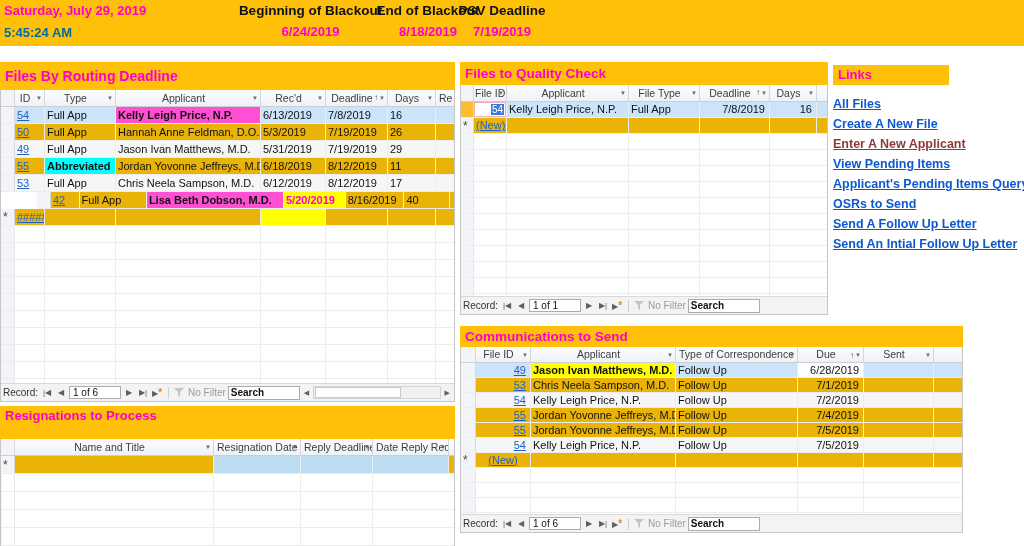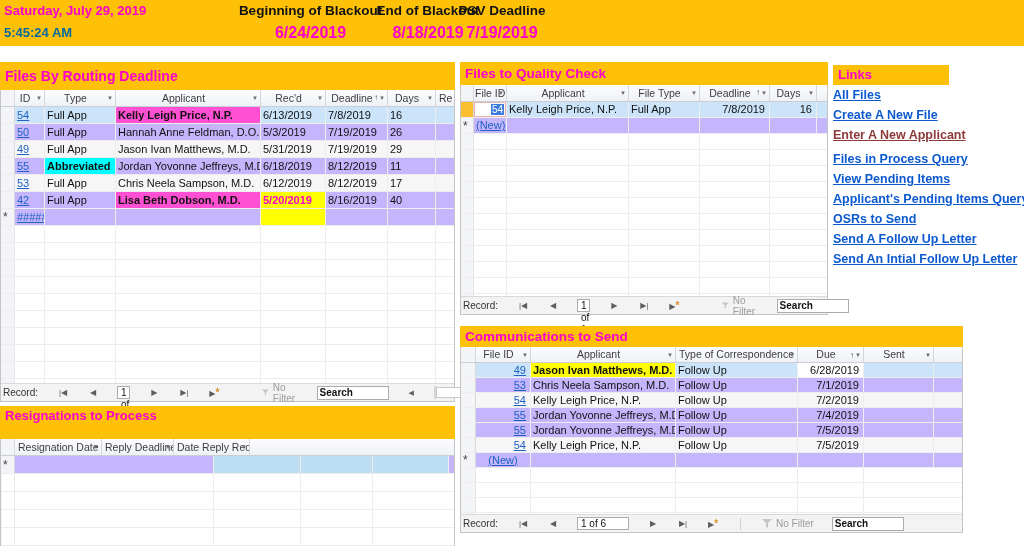--- a/index.html
+++ b/index.html
@@ -6,69 +6,69 @@
   html,body { width:1024px; height:546px; overflow:hidden; background:#fff;
     font-family:"Liberation Sans", sans-serif; }
   .abs { position:absolute; }
 
   
   #topbar { left:0; top:0; width:1024px; height:46px; background:#FFC108; }
   .hdr-date { position:absolute; left:4px; top:3px; color:#FF00CC; font-weight:bold; font-size:13px; }
   .hdr-time { position:absolute; left:4px; top:25px; color:#0369a1; font-weight:bold; font-size:13px; }
   .blk { position:absolute; top:3px; text-align:center; }
   .blk .lbl { color:#111; font-weight:bold; font-size:13.5px; white-space:nowrap; }
-  .blk .val { color:#FF00CC; font-weight:bold; font-size:16px; margin-top:6px; }
+  .blk .val { color:#FF00CC; font-weight:bold; font-size:13px; margin-top:6px; }
 
   
   .ptitle { background:#FFC108; color:#FF00CC; font-weight:bold; padding-left:5px; overflow:hidden; white-space:nowrap; }
 
   
   .sheet { background:#fff; border:1px solid #C5C5C5; border-top:none; position:relative; }
   .hrow, .drow { display:flex; align-items:stretch; }
   .hrow { background:linear-gradient(#FDFDFE,#EEF1F6); border-bottom:1px solid #CBCFD5; }
   .hcell { position:relative; border-right:1px solid #D3D7DC; font-size:10.5px; color:#3D3D3D;
            text-align:center; overflow:hidden; white-space:nowrap; }
   .hcell .cap { display:inline-block; padding:0 12px 0 3px; }
   .caret { position:absolute; right:2px; top:50%; transform:translateY(-50%); font-size:6px; color:#6B6B6B; }
   .sorticon { position:absolute; right:9px; top:50%; transform:translateY(-50%); font-size:8px; color:#555; font-weight:bold; }
   .corner { background:linear-gradient(135deg, transparent 55%, #C9CDD3 56%); }
-  .drow { border-bottom:1px solid #EDEDED; font-size:11px; color:#111; background:#c4b5fd; }
+  .drow { border-bottom:1px solid #EDEDED; font-size:11px; color:#111; background:#eab308; }
   .drow.shade { background:#F6F6F6; }
   .drow.sel  { background:#CBE4F9; }
   .cell { border-right:1px solid #EDEDED; overflow:hidden; white-space:nowrap; padding:0 2px; }
   .cell.rt { text-align:right; padding-right:4px; }
   .rowsel { background:#F3F4F8; border-right:1px solid #D8D8D8; flex:none; position:relative; }
   .rowsel.cur { background:#FBBE2E; }
   .rowsel .star { position:absolute; left:2px; top:50%; transform:translateY(-50%); font-size:12px; color:#444; }
   .idlink { color:#2061C5; text-decoration:underline; cursor:pointer; }
   .hl-magenta { background:#FF4FD2; font-weight:bold; }
   .hl-cyan    { background:#00FFFF; font-weight:bold; }
   .hl-yellow  { background:#FFFF00; font-weight:bold; }
   .txt-magenta { color:#FF00CC; font-weight:bold; }
   .editcell { background:#fff; box-shadow:inset 0 0 0 1px #ECB2B2; text-align:right; }
   .selhl { background:#3C7BD9; color:#fff; padding:0 1px; font-size:10px; }
 
   
   .navbar { display:flex; align-items:center; background:#F3F3F3; border-top:1px solid #D9D9D9;
-            font-size:10px; color:#444; padding:0 2px; gap:18px; }
+            font-size:10px; color:#444; padding:0 2px; gap:2px; }
   .navlbl { font-size:10px; color:#333; margin-right:1px; }
   .nb { display:inline-block; min-width:12px; text-align:center; font-size:8px; color:#5E5E5E; cursor:pointer; }
   .nb .star { color:#D78F23; font-weight:bold; font-size:10px; }
   .pos { background:#fff; border:1px solid #ACACAC; width:52px; height:13px; line-height:12px;
          font-size:10px; padding-left:3px; color:#111; }
   .vsep { width:1px; height:12px; background:#CFCFCF; margin:0 3px; }
   .nofilter { display:flex; align-items:center; gap:3px; color:#9C9C9C; font-size:10px; }
   .searchbox { width:72px; height:14px; border:1px solid #ACACAC; font-size:10px; font-weight:bold;
                font-family:"Liberation Sans",sans-serif; padding:0 2px; color:#111; }
   .sb-arrow { font-size:7px; color:#5E5E5E; padding:0 2px; }
   .sb-track { flex:1; height:13px; background:#F0F0F0; border:1px solid #D5D5D5; position:relative; }
   .sb-thumb { position:absolute; left:1px; top:0; width:86px; height:11px; background:#fff; border:1px solid #C9C9C9; }
 
   
-  #links-list { }
+  #links-list { margin-top:9px; }
   .linkitem { display:block; color:#0C59CF; font-weight:bold; font-size:12.5px; text-decoration:underline;
               line-height:20px; white-space:nowrap; cursor:pointer; }
   .linkitem.visited { color:#8E3A39; }
   .gap-before { margin-top:4px; }
 
   
   .grid-fbr { background-image:
       repeating-linear-gradient(to bottom, transparent 0 16px, #EDEDED 16px 17px),
       linear-gradient(#E7E7E7,#E7E7E7),linear-gradient(#EDEDED,#EDEDED),linear-gradient(#EDEDED,#EDEDED),
       linear-gradient(#EDEDED,#EDEDED),linear-gradient(#EDEDED,#EDEDED),linear-gradient(#EDEDED,#EDEDED),
@@ -190,21 +190,21 @@
       <div class="rowsel w-rs14"></div>
       <div class="cell fbr-id"><span class="idlink">53</span></div>
       <div class="cell fbr-type">Full App</div>
       <div class="cell fbr-app">Chris Neela Sampson, M.D.</div>
       <div class="cell fbr-recd">6/12/2019</div>
       <div class="cell fbr-dl">8/12/2019</div>
       <div class="cell fbr-days">17</div>
       <div class="cell flexfill"></div>
     </div>
 
-    <div class="drow" style="height:17px; line-height:16px;">
+    <div class="drow" style="height:17px; line-height:16px;margin-left:36px;">
       <div class="rowsel w-rs14"></div>
       <div class="cell fbr-id"><span class="idlink">42</span></div>
       <div class="cell fbr-type">Full App</div>
       <div class="cell fbr-app hl-magenta">Lisa Beth Dobson, M.D.</div>
       <div class="cell fbr-recd hl-yellow txt-magenta">5/20/2019</div>
       <div class="cell fbr-dl">8/16/2019</div>
       <div class="cell fbr-days">40</div>
       <div class="cell flexfill"></div>
     </div>
 
@@ -246,20 +246,21 @@
       <span class="sb-arrow">▶</span>
     </div>
   </div>
 </div>
 
 <div class="abs" style="left:0; top:406px; width:455px;">
   <div class="ptitle" style="height:33px; line-height:19px; font-size:13px;">Resignations to Process</div>
   <div class="sheet">
     <div class="hrow" style="height:17px; line-height:16px;">
       <div class="rowsel w-rs14 corner"></div>
+      <div class="hcell rg-name"><span class="cap">Name and Title</span><span class="caret">▼</span></div>
       <div class="hcell rg-date"><span class="cap">Resignation Date</span><span class="caret">▼</span></div>
       <div class="hcell rg-reply"><span class="cap">Reply Deadline</span><span class="caret">▼</span></div>
       <div class="hcell rg-dreply"><span class="cap">Date Reply Rec'd</span><span class="caret">▼</span></div>
       <div class="hcell flexfill"></div>
     </div>
     <div class="drow" style="height:18px; line-height:17px;">
       <div class="rowsel w-rs14">
           <span class="star">*</span>
         </div>
       <div class="cell rg-name"></div>
@@ -325,21 +326,20 @@
     </div>
   </div>
 </div>
 
 <div class="abs" style="left:833px; top:65px; width:191px;">
   <div class="ptitle" style="height:20px; line-height:20px; font-size:13px; width:116px;">Links</div>
   <div id="links-list">
     <span class="linkitem">All Files</span>
     <span class="linkitem">Create A New File</span>
     <span class="linkitem visited">Enter A New Applicant</span>
-    <span class="linkitem gap-before">Files in Process Query</span>
     <span class="linkitem">View Pending Items</span>
     <span class="linkitem">Applicant's Pending Items Query</span>
     <span class="linkitem">OSRs to Send</span>
     <span class="linkitem">Send A Follow Up Letter</span>
     <span class="linkitem">Send An Intial Follow Up Letter</span>
   </div>
 </div>
 
 <div class="abs" style="left:460px; top:326px; width:503px;">
   <div class="ptitle" style="height:21px; line-height:21px; font-size:13.5px;">Communications to Send</div>

